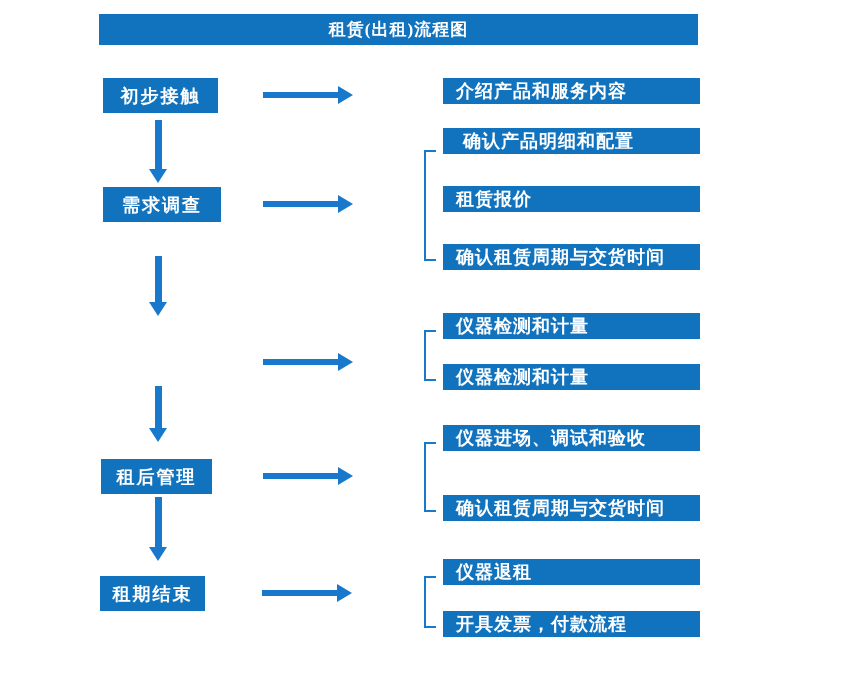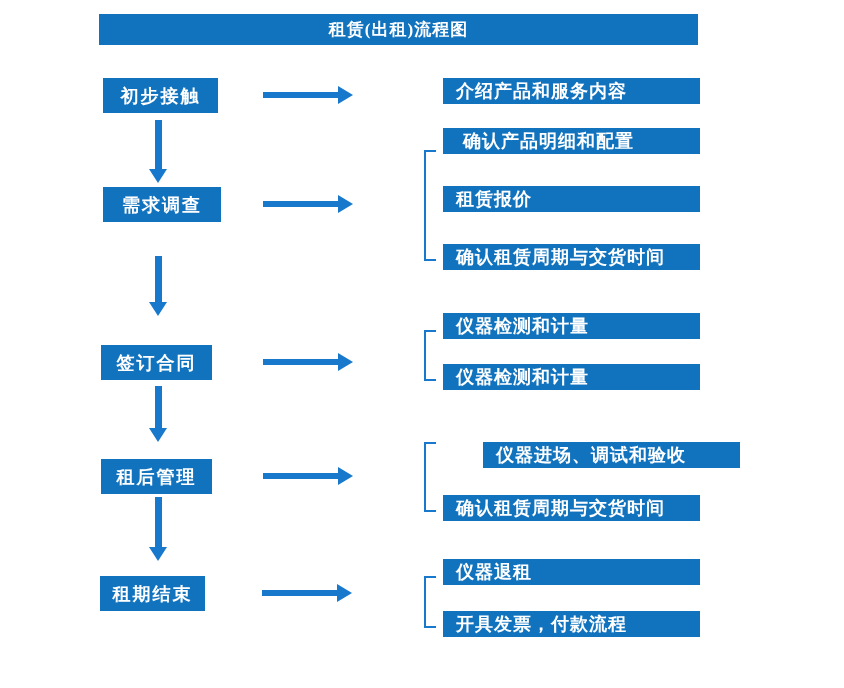--- a/index.html
+++ b/index.html
@@ -71,21 +71,20 @@
 <body>
 
 <div class="canvas">
 
   <div class="title-bar">
     <span>租赁(出租)流程图</span>
   </div>
 
   <div class="stage" style="left:103px;top:78px;width:115px;">初步接触</div>
   <div class="stage" style="left:103px;top:187px;width:118px;">需求调查</div>
-  <div class="stage" style="left:101px;top:345px;width:111px;">签订合同</div>
   <div class="stage" style="left:101px;top:459px;width:111px;">租后管理</div>
   <div class="stage" style="left:100px;top:576px;width:105px;">租期结束</div>
 
   <div class="v-arrow" style="left:149px;top:120px;height:63px;">
     <div class="v-shaft"></div>
     <div class="v-head"></div>
   </div>
   <div class="v-arrow" style="left:149px;top:256px;height:60px;">
     <div class="v-shaft"></div>
     <div class="v-head"></div>
@@ -127,19 +126,19 @@
 
   <div class="detail" style="top:78px;">介绍产品和服务内容</div>
 
   <div class="detail" style="top:128px;padding-left:20px;">确认产品明细和配置</div>
   <div class="detail" style="top:186px;">租赁报价</div>
   <div class="detail" style="top:244px;">确认租赁周期与交货时间</div>
 
   <div class="detail" style="top:313px;">仪器检测和计量</div>
   <div class="detail" style="top:364px;text-align:center;">仪器检测和计量</div>
 
-  <div class="detail" style="top:442px;margin-left:40px;">仪器进场、调试和验收</div>
+  <div class="detail" style="top:425px;">仪器进场、调试和验收</div>
   <div class="detail" style="top:495px;">确认租赁周期与交货时间</div>
 
   <div class="detail" style="top:559px;">仪器退租</div>
   <div class="detail" style="top:611px;">开具发票，付款流程</div>
 
 </div>
 
 </body></html>

